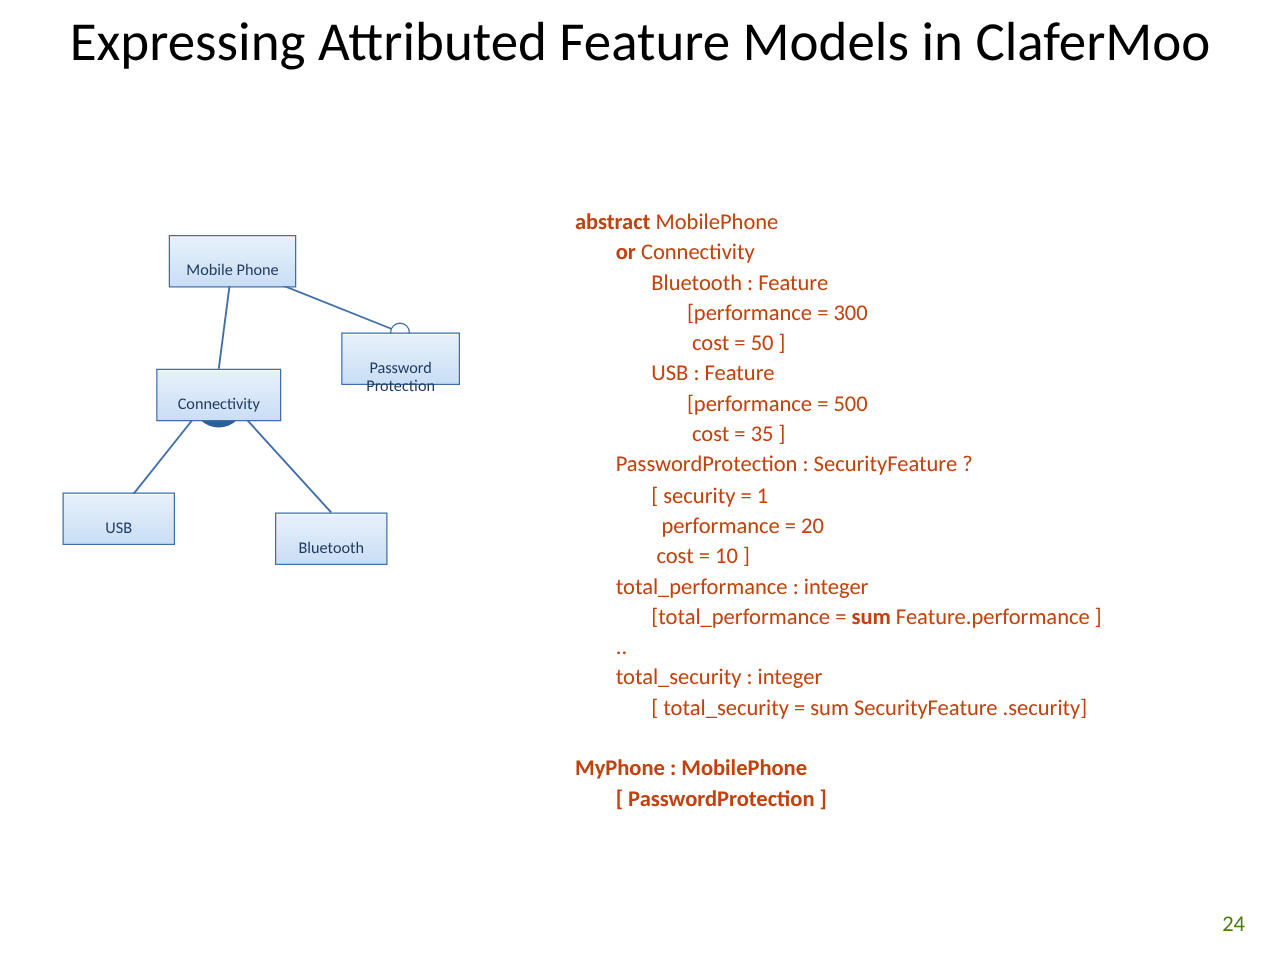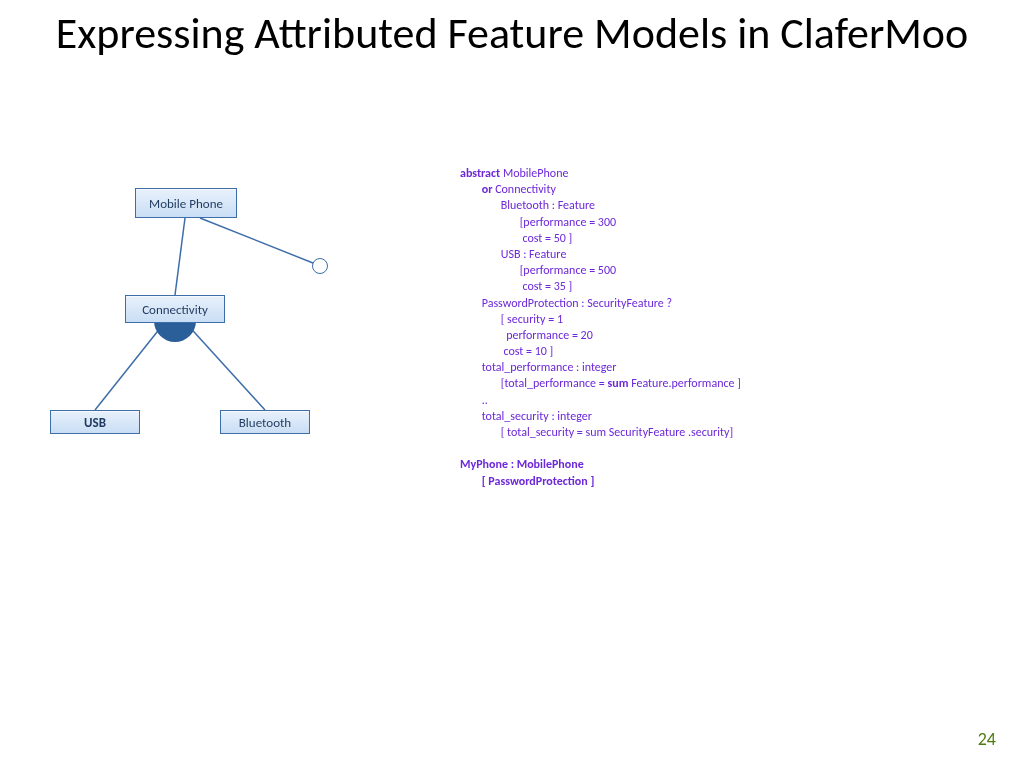--- a/index.html
+++ b/index.html
@@ -43,24 +43,24 @@
     height: 300px;
   }
   .node {
     position: absolute;
     background: linear-gradient(#e8f1fb, #c9def5);
     border: 1px solid #3d6ea8;
     box-shadow: 0 1px 0 rgba(255,255,255,.6) inset;
     font-size: 13px;
     color: #1f3a5f;
     display: flex;
-    align-items: center;
+    align-items: flex-start;
     justify-content: center;
     text-align: center;
-    padding: 0 6px;
+    padding: 20px 6px;
     box-sizing: border-box;
   }
   .opt-circle {
     position: absolute;
     width: 14px;
     height: 14px;
     border: 1px solid #3d6ea8;
     border-radius: 50%;
     background: #fff;
   }
@@ -80,23 +80,23 @@
   svg.connectors line {
     stroke: #3d6ea8;
     stroke-width: 1.5;
   }
   
   .code {
     position: absolute;
     left: 460px;
     top: 165px;
     width: 540px;
-    font-size: 12px;
+    font-size: 18px;
     line-height: 1.35;
-    color: #6d28d9;
+    color: #c2410c;
     white-space: pre;
     font-family: Calibri, "Segoe UI", Arial, sans-serif;
   }
   .b { font-weight: 700; }
 </style>
 </head>
 <body>
 
 <div class="slide">
 
@@ -119,22 +119,25 @@
     <div class="opt-circle" style="left:272px; top:88px;"></div>
 
     <div class="node" style="left:95px; top:18px; width:102px; height:30px;">
       <span>Mobile Phone</span>
     </div>
 
     <div class="node" style="left:85px; top:125px; width:100px; height:28px;">
       <span>Connectivity</span>
     </div>
 
+    <div class="node" style="left:233px; top:96px; width:95px; height:40px;">
+      <span>Password Protection</span>
+    </div>
 
-    <div class="node" style="left:10px; top:240px; width:90px; height:24px;font-weight:bold;">
+    <div class="node" style="left:10px; top:224px; width:90px; height:24px;">
       <span>USB</span>
     </div>
 
     <div class="node" style="left:180px; top:240px; width:90px; height:24px;">
       <span>Bluetooth</span>
     </div>
   </div>
 
   <div class="code"><span class="b">abstract</span><span> MobilePhone</span>
         <span class="b">or</span><span> Connectivity</span>

